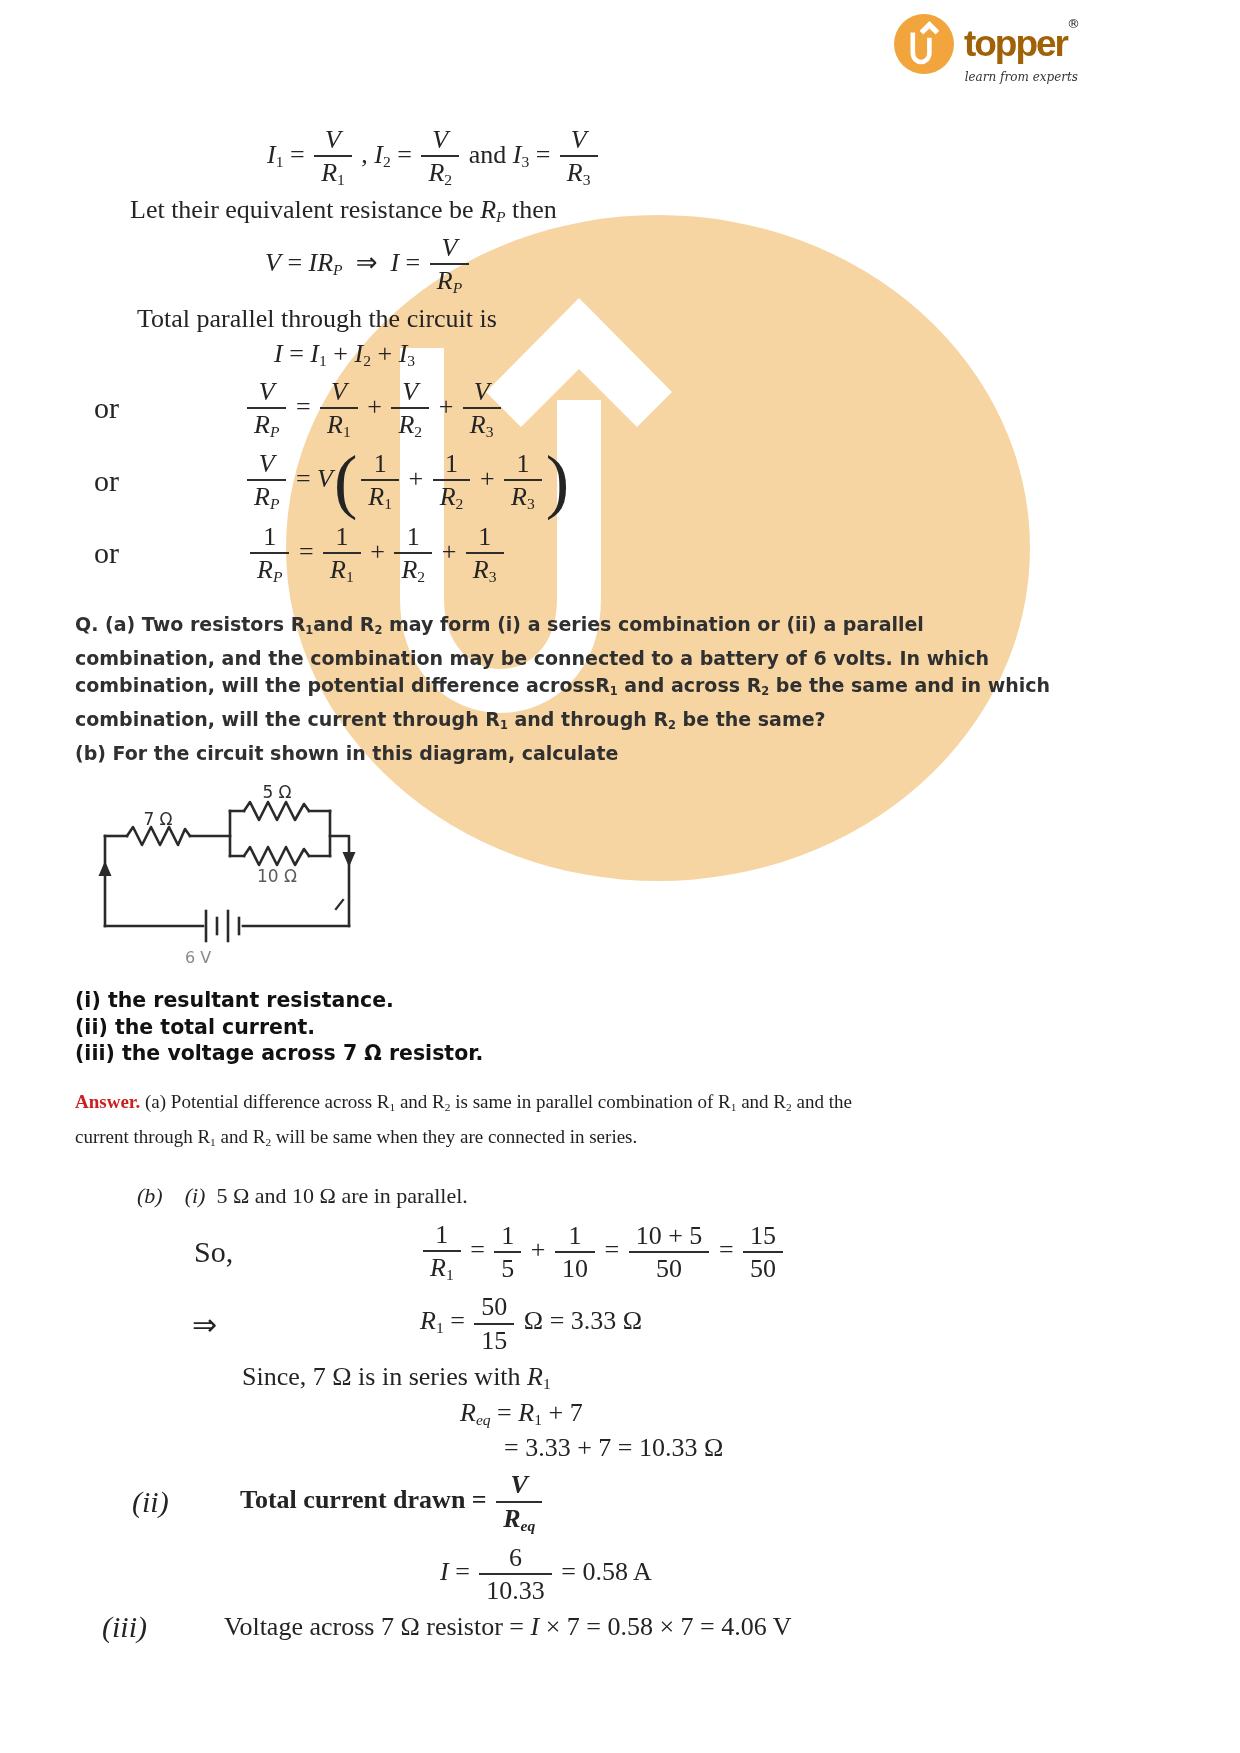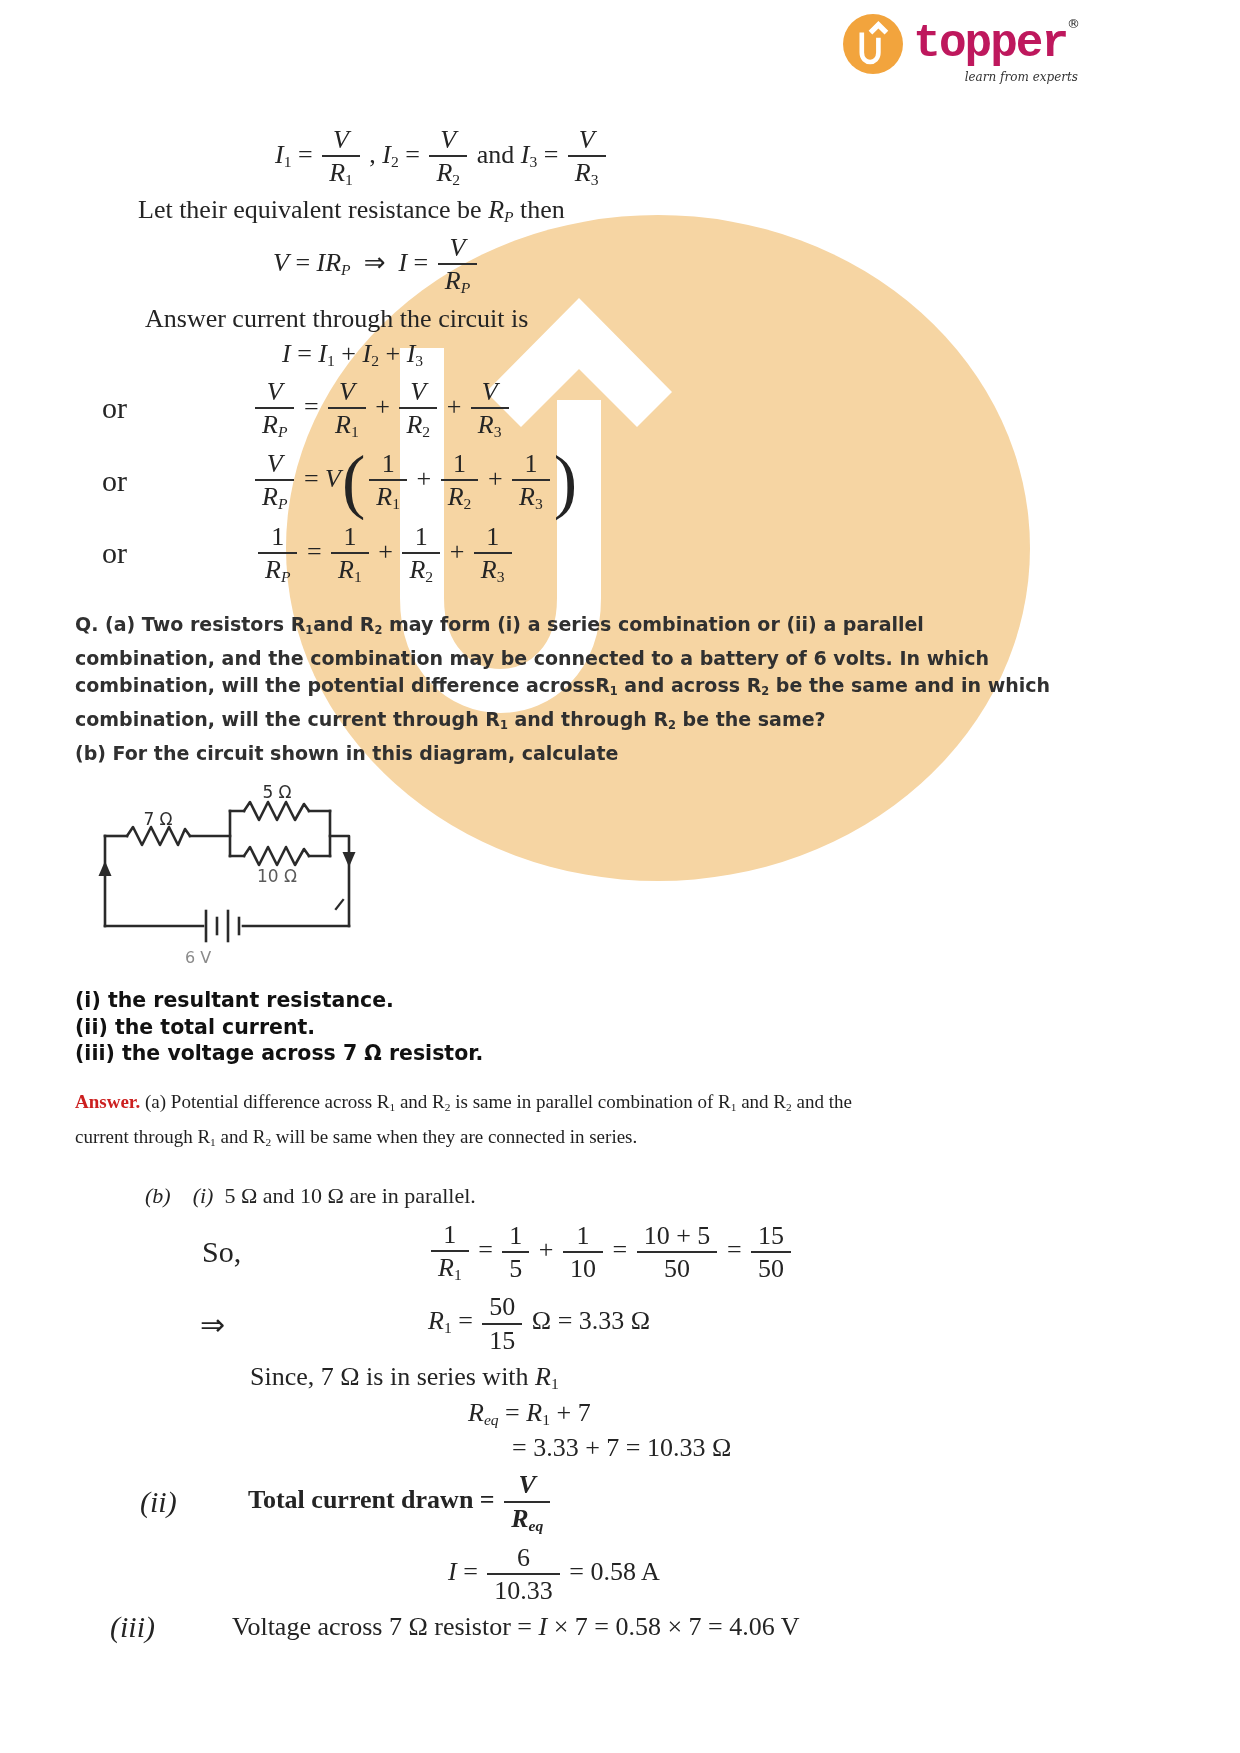--- a/index.html
+++ b/index.html
@@ -5,28 +5,28 @@
   html,body{margin:0;padding:0;background:#ffffff;}
   .page{position:relative;width:1240px;height:1753px;background:#fff;overflow:hidden;
         font-family:"Liberation Serif",serif;color:#222;}
   .watermark{position:absolute;left:0;top:0;z-index:0;}
   .content{position:relative;z-index:1;padding-top:118px;}
 
   
   .logo{position:absolute;top:12px;right:160px;z-index:2;display:flex;align-items:flex-start;}
   .logo svg{display:block;}
   .brandwrap{margin-left:8px;position:relative;}
-  .brand{font-family:Liberation Mono, monospace;font-weight:700;font-size:46px;line-height:64px;
-         letter-spacing:-2px;color:#be185d;}
+  .brand{font-family:Liberation Sans, sans-serif;font-weight:700;font-size:37px;line-height:64px;
+         letter-spacing:-2px;color:#a16207;}
   .reg{font-family:"DejaVu Sans",sans-serif;font-size:13px;color:#222;vertical-align:28px;letter-spacing:0;}
   .tagline{position:absolute;right:2px;bottom:-8px;font-family:"DejaVu Serif",serif;
            font-style:italic;font-size:12px;color:#333;white-space:nowrap;}
 
   
-  .mrow{position:relative;margin:5px 12px;min-height:30px;padding-left:48px;}
+  .mrow{position:relative;margin:5px 4px;min-height:30px;padding-left:48px;}
   .mlabel{position:absolute;top:50%;transform:translateY(-50%);font-size:30px;color:#242424;}
   .mlabel.it{font-style:italic;}
   .meq{display:inline-block;font-size:26px;color:#242424;white-space:pre-wrap;vertical-align:middle;}
   .math .tn{font-style:normal;}
   .ti{font-style:italic;}
   .ts{font-size:0.60em;vertical-align:-0.25em;}
   .tsi{font-style:italic;}
   .frac{display:inline-block;vertical-align:middle;text-align:center;margin:2px 3px;}
   .frac .num{display:block;border-bottom:2px solid #2e2e2e;padding:0 7px 1px;line-height:1.12;}
   .frac .den{display:block;padding:1px 7px 0;line-height:1.12;}
@@ -81,21 +81,21 @@
     </div>
   </div>
 
   <div class="content">
 
     
     <div class="math" id="derivation">
         <div class="mrow"><span class="meq" style="margin-left: 215px;"><span class="ti">I</span><span class="ts">1</span><span class="tn"> = </span><span class="frac"><span class="num"><span class="ti">V</span></span><span class="den"><span class="ti">R</span><span class="ts">1</span></span></span><span class="tn"> , </span><span class="ti">I</span><span class="ts">2</span><span class="tn"> = </span><span class="frac"><span class="num"><span class="ti">V</span></span><span class="den"><span class="ti">R</span><span class="ts">2</span></span></span><span class="tn"> and </span><span class="ti">I</span><span class="ts">3</span><span class="tn"> = </span><span class="frac"><span class="num"><span class="ti">V</span></span><span class="den"><span class="ti">R</span><span class="ts">3</span></span></span></span></div>
         <div class="mrow"><span class="meq" style="margin-left: 78px;"><span class="tn">Let their equivalent resistance be </span><span class="ti">R</span><span class="ts tsi">P</span><span class="tn"> then</span></span></div>
         <div class="mrow"><span class="meq" style="margin-left: 213px;"><span class="ti">V</span><span class="tn"> = </span><span class="ti">IR</span><span class="ts tsi">P</span><span class="tn">  ⇒  </span><span class="ti">I</span><span class="tn"> = </span><span class="frac"><span class="num"><span class="ti">V</span></span><span class="den"><span class="ti">R</span><span class="ts tsi">P</span></span></span></span></div>
-        <div class="mrow"><span class="meq" style="margin-left: 85px;"><span class="tn">Answer current through the circuit is</span></span></div>
+        <div class="mrow"><span class="meq" style="margin-left: 85px;"><span class="tn">Total parallel through the circuit is</span></span></div>
         <div class="mrow"><span class="meq" style="margin-left: 222px;"><span class="ti">I</span><span class="tn"> = </span><span class="ti">I</span><span class="ts">1</span><span class="tn"> + </span><span class="ti">I</span><span class="ts">2</span><span class="tn"> + </span><span class="ti">I</span><span class="ts">3</span></span></div>
         <div class="mrow"><span class="mlabel" style="left: 90px;">or</span><span class="meq" style="margin-left: 192px;"><span class="frac"><span class="num"><span class="ti">V</span></span><span class="den"><span class="ti">R</span><span class="ts tsi">P</span></span></span><span class="tn"> = </span><span class="frac"><span class="num"><span class="ti">V</span></span><span class="den"><span class="ti">R</span><span class="ts">1</span></span></span><span class="tn"> + </span><span class="frac"><span class="num"><span class="ti">V</span></span><span class="den"><span class="ti">R</span><span class="ts">2</span></span></span><span class="tn"> + </span><span class="frac"><span class="num"><span class="ti">V</span></span><span class="den"><span class="ti">R</span><span class="ts">3</span></span></span></span></div>
         <div class="mrow"><span class="mlabel" style="left: 90px;">or</span><span class="meq" style="margin-left: 192px;"><span class="frac"><span class="num"><span class="ti">V</span></span><span class="den"><span class="ti">R</span><span class="ts tsi">P</span></span></span><span class="tn"> = </span><span class="ti">V</span><span class="grp"><span class="paren">(</span><span class=""><span class="frac"><span class="num"><span class="tn">1</span></span><span class="den"><span class="ti">R</span><span class="ts">1</span></span></span><span class="tn"> + </span><span class="frac"><span class="num"><span class="tn">1</span></span><span class="den"><span class="ti">R</span><span class="ts">2</span></span></span><span class="tn"> + </span><span class="frac"><span class="num"><span class="tn">1</span></span><span class="den"><span class="ti">R</span><span class="ts">3</span></span></span></span><span class="paren">)</span></span></span></div>
         <div class="mrow"><span class="mlabel" style="left: 90px;">or</span><span class="meq" style="margin-left: 195px;"><span class="frac"><span class="num"><span class="tn">1</span></span><span class="den"><span class="ti">R</span><span class="ts tsi">P</span></span></span><span class="tn"> = </span><span class="frac"><span class="num"><span class="tn">1</span></span><span class="den"><span class="ti">R</span><span class="ts">1</span></span></span><span class="tn"> + </span><span class="frac"><span class="num"><span class="tn">1</span></span><span class="den"><span class="ti">R</span><span class="ts">2</span></span></span><span class="tn"> + </span><span class="frac"><span class="num"><span class="tn">1</span></span><span class="den"><span class="ti">R</span><span class="ts">3</span></span></span></span></div>
       </div>
 
     
     <div class="question" id="question">
         <div><span class="tn">Q. (a) Two resistors R</span><span class="ts">1</span><span class="tn">and R</span><span class="ts">2</span><span class="tn"> may form (i) a series combination or (ii) a parallel</span></div>
         <div><span class="tn">combination, and the combination may be connected to a battery of 6 volts. In which</span></div>

